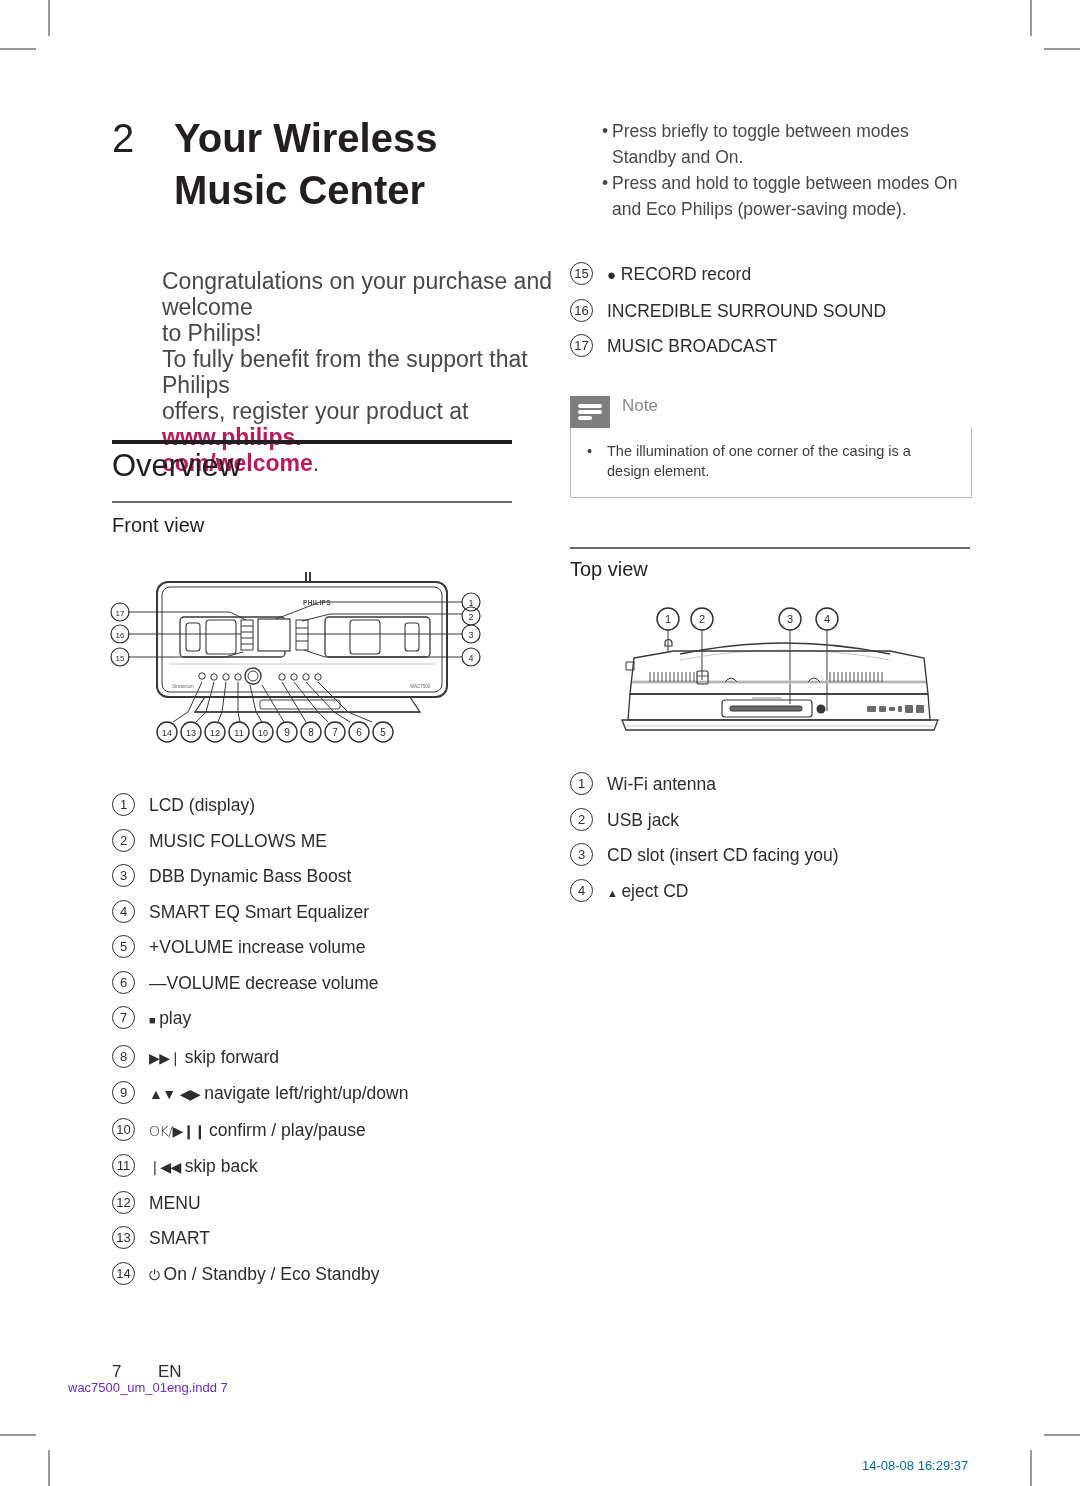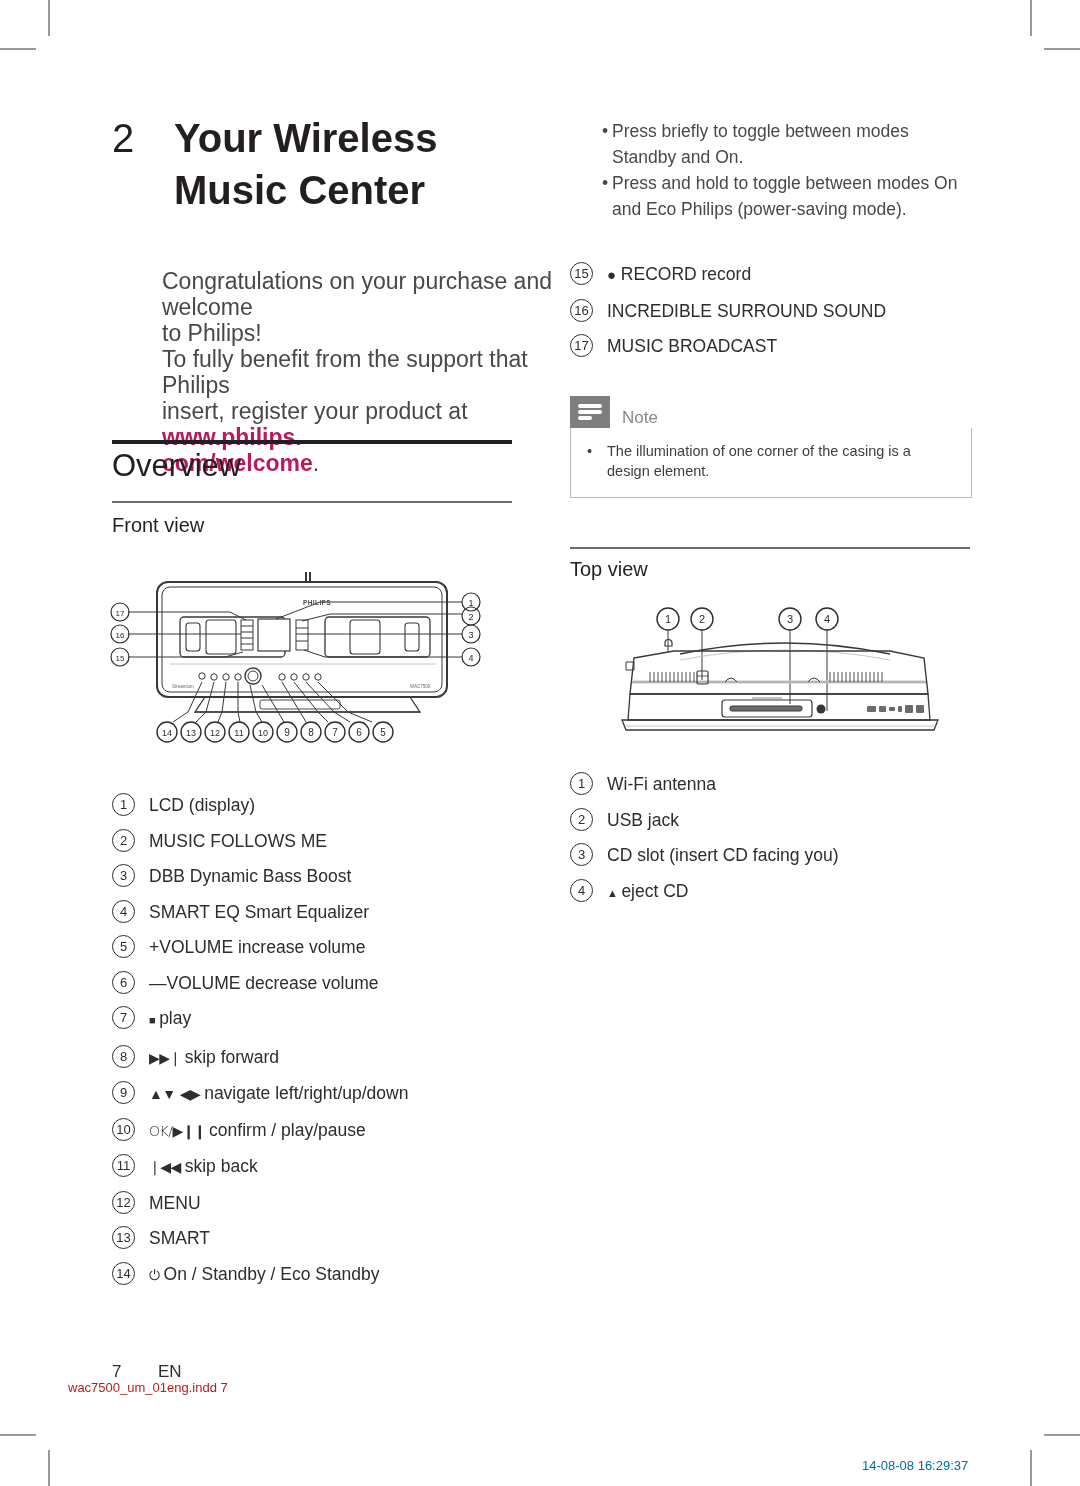--- a/index.html
+++ b/index.html
@@ -138,21 +138,21 @@
     color: #4a4749;
     font-weight: 300;
   }
   .subbullet .dot { flex: none; width: 42px; text-align: left; padding-left: 32px; box-sizing: border-box; }
   .subbullet .btxt { flex: 1; }
 
   
   .notewrap { position: absolute; left: 570px; top: 396px; width: 402px; }
   .notehead {
     display: flex;
-    align-items: flex-end;
+    align-items: flex-start;
     height: 32px;
   }
   .noteicon {
     width: 40px; height: 32px;
     background: #7e7e7e;
     position: relative;
     flex: none;
   }
   .noteicon i { position: absolute; background: #ffffff; border-radius: 2px; display: block; }
   .noteicon i:nth-child(1) { left: 8px; top: 8px;  width: 24px; height: 4px; }
@@ -189,21 +189,21 @@
     font-weight: 300;
     color: #2e2c2d;
     display: flex;
   }
   .folio .pg { width: 46px; }
   .imprint-left {
     position: absolute;
     left: 68px;
     top: 1380px;
     font-size: 13px;
-    color: #b91c1c;
+    color: #6d28d9;
     font-family: "Liberation Sans", sans-serif;
   }
   .imprint-right {
     position: absolute;
     left: 862px;
     top: 1458px;
     font-size: 13px;
     color: #0369a1;
     font-family: "Liberation Sans", sans-serif;
   }
@@ -225,21 +225,21 @@
   <div class="chapter-title">
     <div>Your Wireless</div>
     <div>Music Center</div>
   </div>
 </div>
 
 <div class="intro">
   <span>Congratulations on your purchase and welcome</span><br>
   <span>to Philips!</span><br>
   <span>To fully benefit from the support that Philips</span><br>
-  <span>insert, register your product at </span><b>www.philips.</b><br>
+  <span>offers, register your product at </span><b>www.philips.</b><br>
   <b>com/welcome</b><span>.</span>
 </div>
 
 <div class="rule-thick" style="left:112px; top:440px; width:400px;"></div>
 <div class="h1-overview">Overview</div>
 <div class="rule-thin" style="left:112px; top:501px; width:400px;"></div>
 <div class="h2" style="left:112px; top:512px;">Front view</div>
 
 <div class="fig" style="left:110px; top:572px;">
   <svg width="402" height="182" viewBox="0 0 402 182" xmlns="http://www.w3.org/2000/svg">

